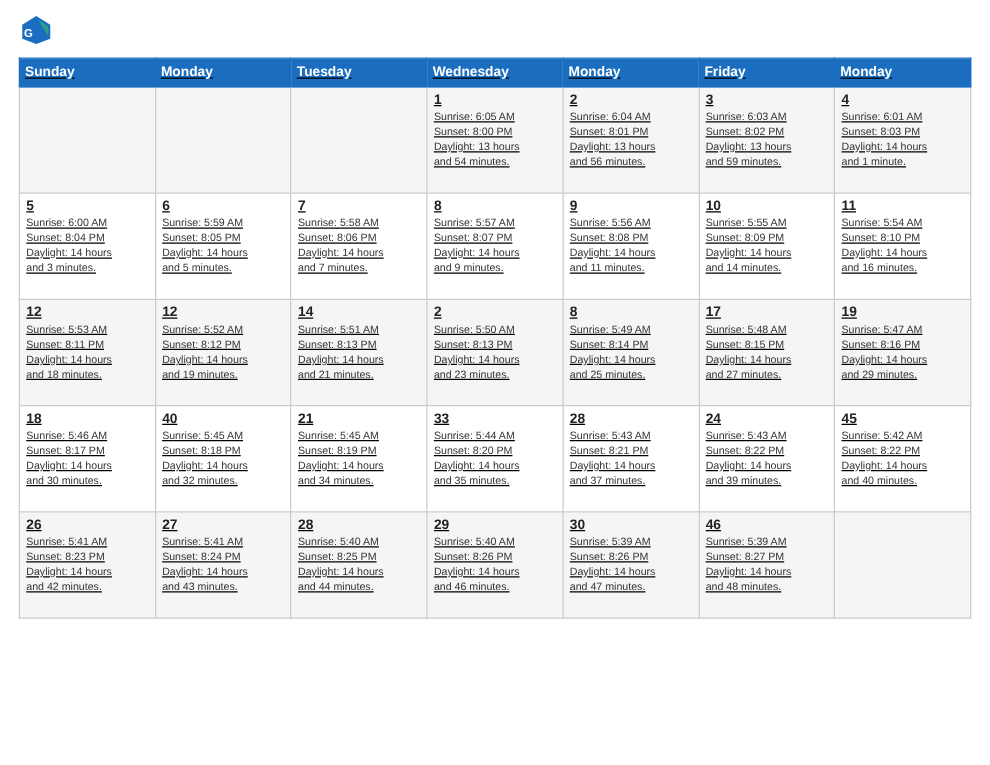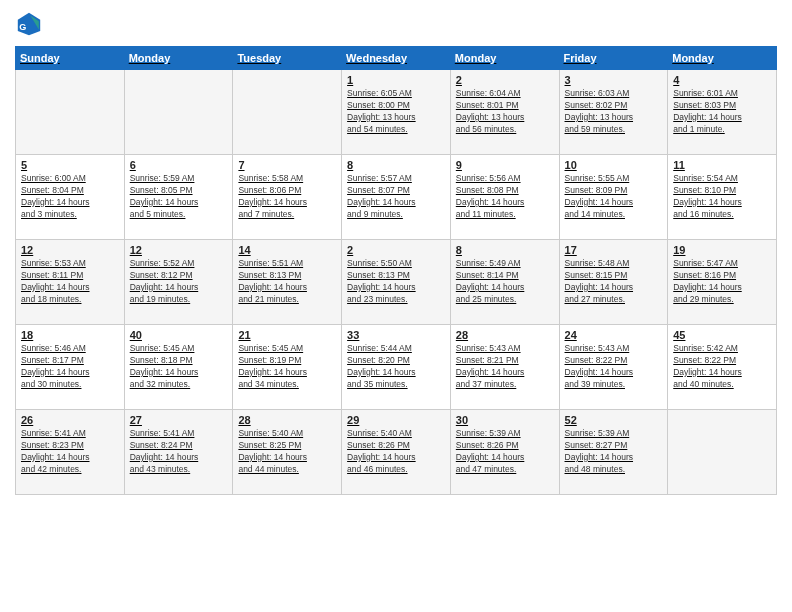--- a/index.html
+++ b/index.html
@@ -243,20 +243,20 @@
           </td>
           <td>
             <span class="day-num">29</span>
             <div class="cell-info">Sunrise: 5:40 AM<br>Sunset: 8:26 PM<br>Daylight: 14 hours<br>and 46 minutes.</div>
           </td>
           <td>
             <span class="day-num">30</span>
             <div class="cell-info">Sunrise: 5:39 AM<br>Sunset: 8:26 PM<br>Daylight: 14 hours<br>and 47 minutes.</div>
           </td>
           <td>
-            <span class="day-num">52</span>
+            <span class="day-num">46</span>
             <div class="cell-info">Sunrise: 5:39 AM<br>Sunset: 8:27 PM<br>Daylight: 14 hours<br>and 48 minutes.</div>
           </td>
           <td></td>
         </tr>
       </tbody>
   </table>
 </div>
 
 </body></html>

